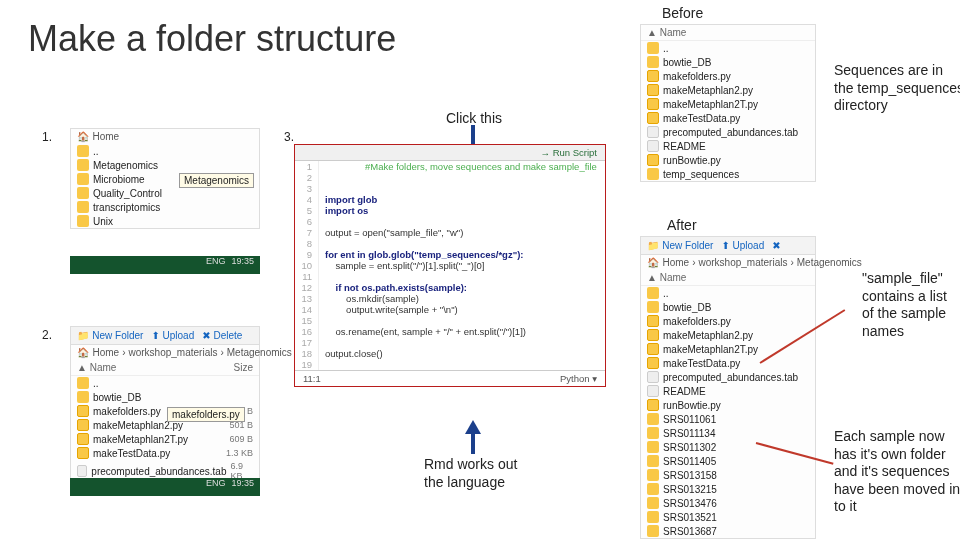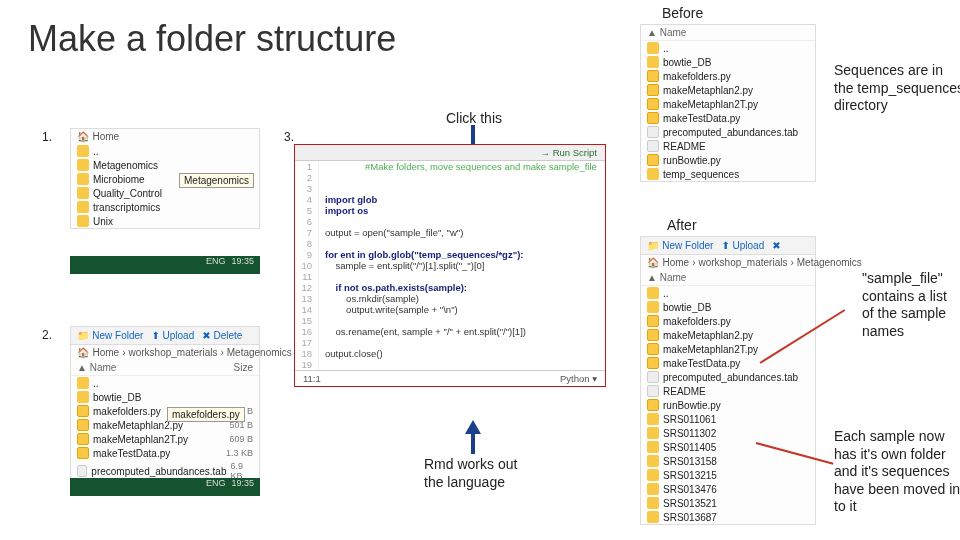--- a/index.html
+++ b/index.html
@@ -336,20 +336,24 @@
       <div class="fe-row">
         <span class="ico i-py"></span>
         <span style="flex:1">runBowtie.py</span>
       </div>
       <div class="fe-row">
         <span class="ico i-folder"></span>
         <span style="flex:1">SRS011061</span>
       </div>
       <div class="fe-row">
         <span class="ico i-folder"></span>
+        <span style="flex:1">SRS011134</span>
+      </div>
+      <div class="fe-row">
+        <span class="ico i-folder"></span>
         <span style="flex:1">SRS011302</span>
       </div>
       <div class="fe-row">
         <span class="ico i-folder"></span>
         <span style="flex:1">SRS011405</span>
       </div>
       <div class="fe-row">
         <span class="ico i-folder"></span>
         <span style="flex:1">SRS013158</span>
       </div>

